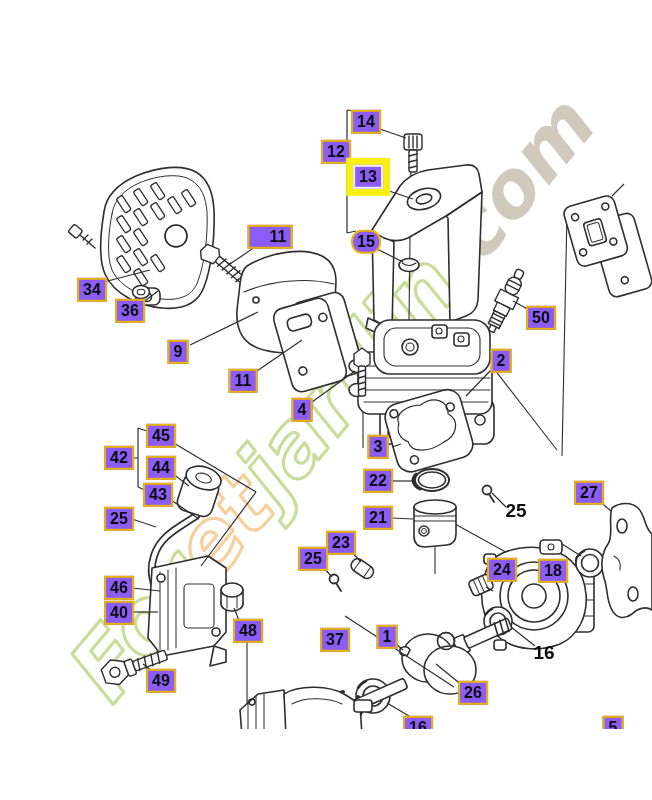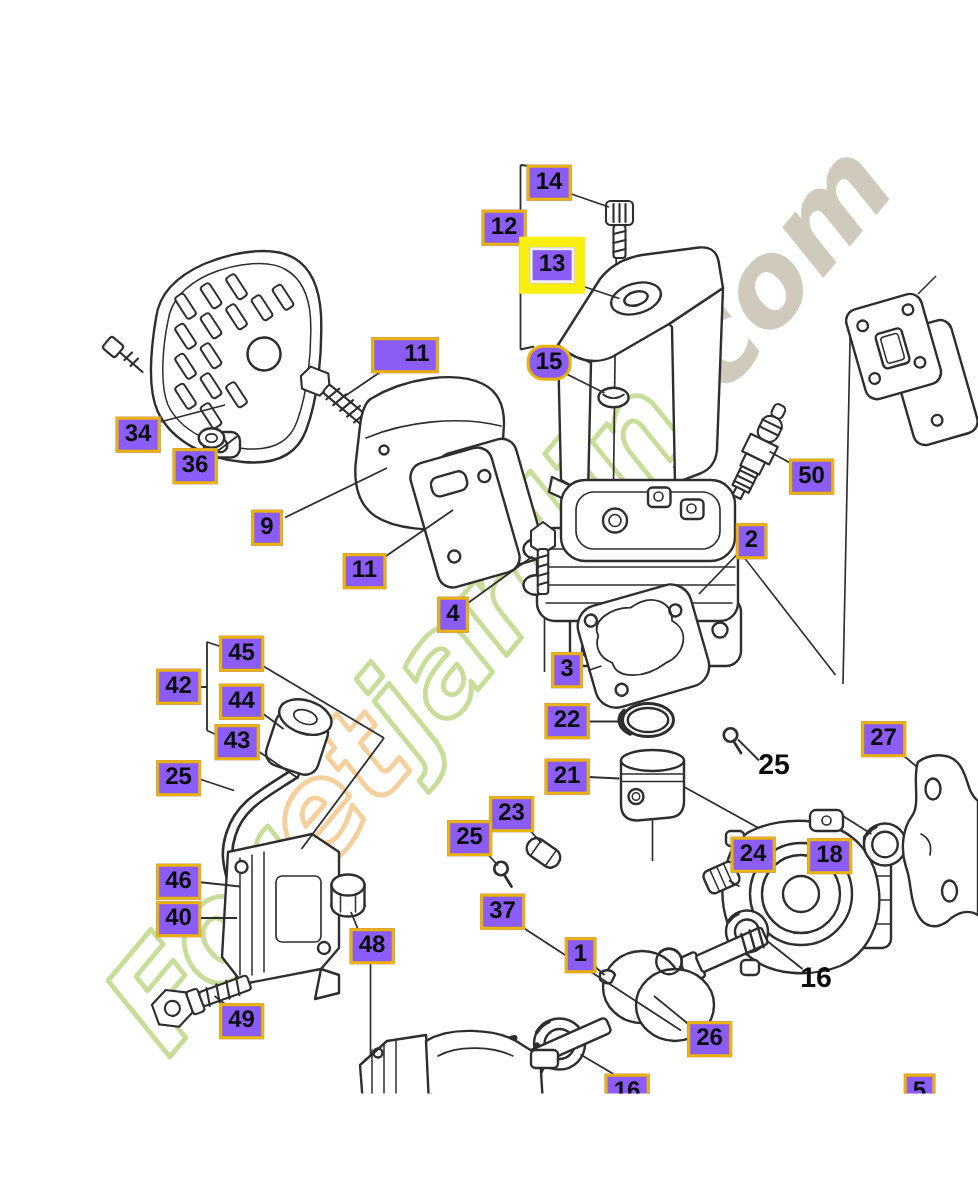--- a/index.html
+++ b/index.html
@@ -416,21 +416,21 @@
         <div class="callout" style="left: 313px; top: 559px;">25</div>
         <div class="callout plain" style="left: 516px; top: 511px;">25</div>
         <div class="callout" style="left: 553px; top: 537px; margin-top: 34px;">18</div>
         <div class="callout" style="left: 589px; top: 493px;">27</div>
         <div class="callout" style="left: 502px; top: 570px;">24</div>
         <div class="callout plain" style="left: 544px; top: 653px;">16</div>
         <div class="callout" style="left: 418px; top: 728px;">16</div>
         <div class="callout" style="left: 473px; top: 693px;">26</div>
         <div class="callout" style="left: 613px; top: 728px;">5</div>
         <div class="callout" style="left: 387px; top: 637px;">1</div>
-        <div class="callout" style="left: 335px; top: 608px;">37</div>
+        <div class="callout" style="left: 335px; top: 640px;">37</div>
         <div class="callout" style="left: 161px; top: 436px;">45</div>
         <div class="callout" style="left: 119px; top: 458px;">42</div>
         <div class="callout" style="left: 161px; top: 468px;">44</div>
         <div class="callout" style="left: 158px; top: 495px;">43</div>
         <div class="callout" style="left: 119px; top: 519px;">25</div>
         <div class="callout" style="left: 119px; top: 588px;">46</div>
         <div class="callout" style="left: 119px; top: 613px;">40</div>
         <div class="callout" style="left: 248px; top: 631px;">48</div>
         <div class="callout" style="left: 161px; top: 681px;">49</div>
       </div>

